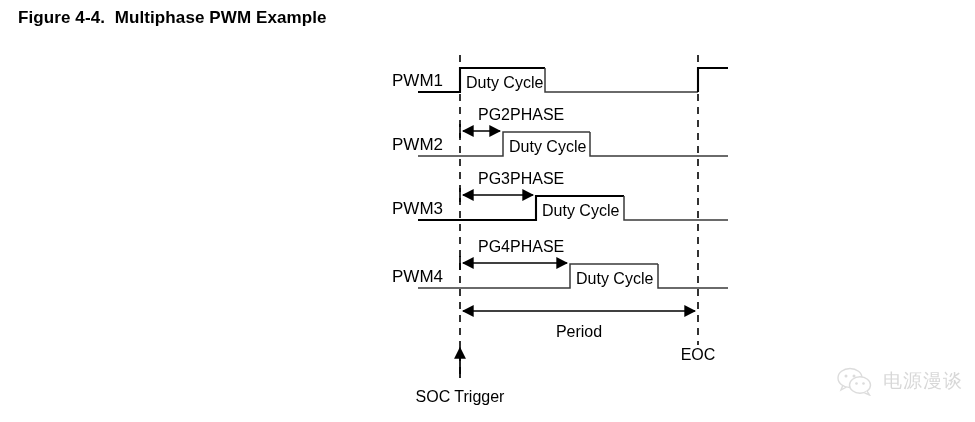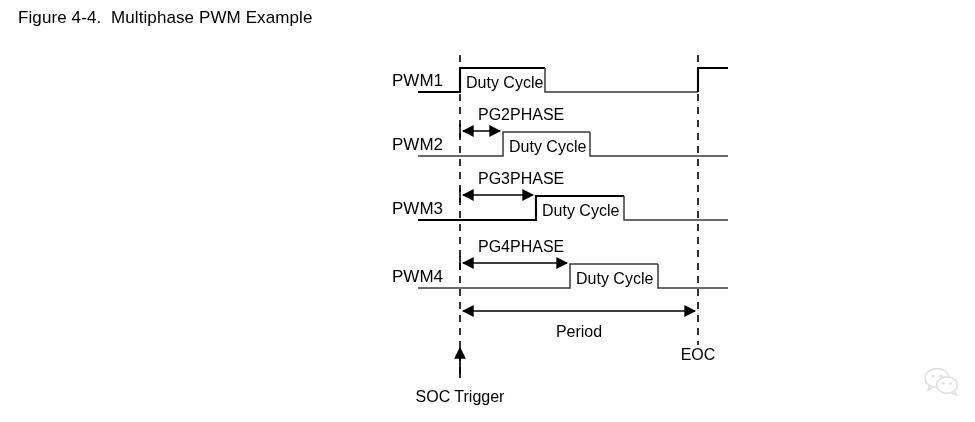--- a/index.html
+++ b/index.html
@@ -13,21 +13,21 @@
     position: relative;
     overflow: hidden;
     font-family: "Liberation Sans", sans-serif;
     color: #000000;
   }
   #figure-title {
     position: absolute;
     left: 18px;
     top: 8px;
     font-size: 17px;
-    font-weight: normal;
+    font-weight: bold;
     letter-spacing: 0.1px;
     white-space: pre;
   }
   #diagram-svg {
     position: absolute;
     left: 0;
     top: 0;
   }
   .wave-label, .annot-label, .axis-label {
     font-family: "Liberation Sans", sans-serif;
@@ -145,13 +145,14 @@
   <svg width="40" height="30" viewBox="0 0 40 30">
     <ellipse cx="14" cy="12" rx="12" ry="9.5" fill="none" stroke="#9a9a9a" stroke-width="1.4"></ellipse>
     <path d="M 7 19 L 5 24 L 10.5 21" fill="none" stroke="#9a9a9a" stroke-width="1.4"></path>
     <circle cx="10" cy="10" r="1.5" fill="#9a9a9a"></circle>
     <circle cx="18" cy="10" r="1.5" fill="#9a9a9a"></circle>
     <ellipse cx="24" cy="19" rx="10.5" ry="8.2" fill="#ffffff" stroke="#9a9a9a" stroke-width="1.4"></ellipse>
     <path d="M 31 25 L 33.5 29 L 28.5 26.8" fill="#ffffff" stroke="#9a9a9a" stroke-width="1.4"></path>
     <circle cx="20.5" cy="17.5" r="1.3" fill="#9a9a9a"></circle>
     <circle cx="27.5" cy="17.5" r="1.3" fill="#9a9a9a"></circle>
   </svg>
+  <span id="watermark-text">电源漫谈</span>
 </div>
 
 </body></html>

